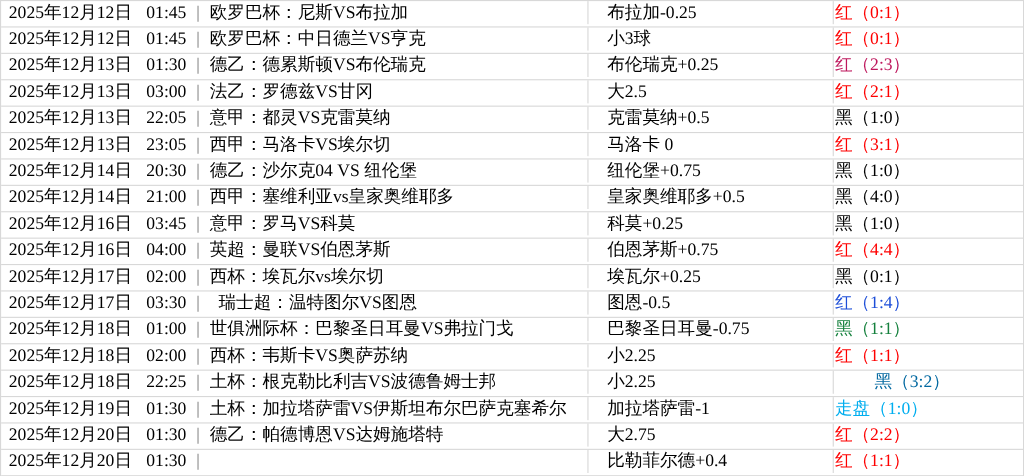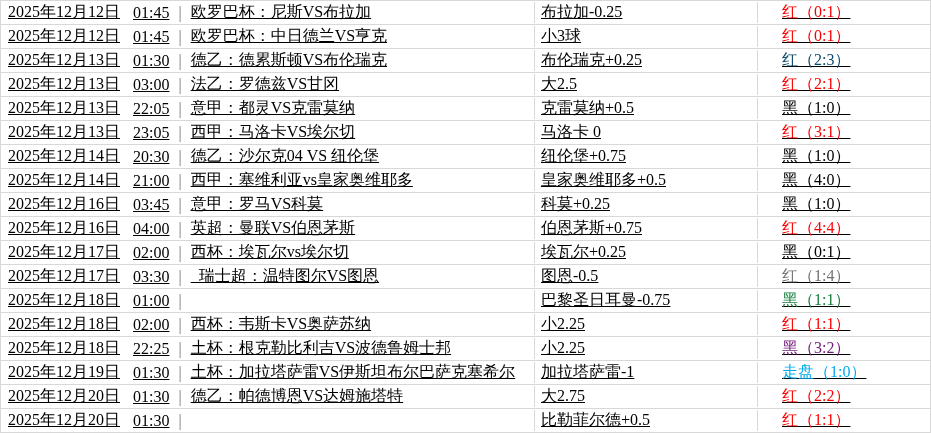--- a/index.html
+++ b/index.html
@@ -6,46 +6,46 @@
   .tbl{
     width:931px;height:433px;
     display:flex;flex-direction:column;
     box-sizing:border-box;
     border-top:1px solid #d8d8d8;
     border-left:1px solid #d8d8d8;
     border-right:1px solid #d8d8d8;
     font-family:"Liberation Serif","DejaVu Serif",serif;
     font-size:16px;color:#000000;background:#ffffff;
   }
-  .row{flex:1;display:flex;align-items:center;border-bottom:1px solid #d8d8d8;min-height:0;text-decoration:underline;}
+  .row{flex:1;display:flex;align-items:flex-start;border-bottom:1px solid #d8d8d8;min-height:0;}
   .cell{display:flex;align-items:center;overflow:hidden;white-space:pre;box-sizing:border-box;}
   .c1{width:533px;padding-left:7px;}
-  .c2{width:223px;border-left:1px solid #d8d8d8;padding-left:6px;}
-  .c3{flex:1;border-left:1px solid #d8d8d8;padding-left:24px;}
+  .c2{width:223px;border-left:1px solid #d8d8d8;padding-left:17px;}
+  .c3{flex:1;border-left:1px solid #d8d8d8;padding-left:1px;}
   .time{margin-left:13px;}
   .sep{margin:0 9px;}
 </style>
 </head>
 <body>
 
 <div class="tbl">
     <div class="row">
       <div class="cell c1"><span class="date">2025年12月12日</span><span class="time">01:45</span><span class="sep" style="color: rgb(117, 117, 117);">|</span><span class="match">欧罗巴杯：尼斯VS布拉加</span></div>
       <div class="cell c2"><span>布拉加-0.25</span></div>
       <div class="cell c3"><span style="color: rgb(254, 0, 0);">红（0:1）</span></div>
     </div>
     <div class="row">
       <div class="cell c1"><span class="date">2025年12月12日</span><span class="time">01:45</span><span class="sep" style="color: rgb(117, 117, 117);">|</span><span class="match">欧罗巴杯：中日德兰VS亨克</span></div>
       <div class="cell c2"><span>小3球</span></div>
       <div class="cell c3"><span style="color: rgb(254, 0, 0);">红（0:1）</span></div>
     </div>
     <div class="row">
       <div class="cell c1"><span class="date">2025年12月13日</span><span class="time">01:30</span><span class="sep" style="color: rgb(117, 117, 117);">|</span><span class="match">德乙：德累斯顿VS布伦瑞克</span></div>
       <div class="cell c2"><span>布伦瑞克+0.25</span></div>
-      <div class="cell c3"><span style="color: #0c4a6e;">红（2:3）</span></div>
+      <div class="cell c3"><span style="color: #be185d;">红（2:3）</span></div>
     </div>
     <div class="row">
       <div class="cell c1"><span class="date">2025年12月13日</span><span class="time">03:00</span><span class="sep" style="color: rgb(117, 117, 117);">|</span><span class="match">法乙：罗德兹VS甘冈</span></div>
       <div class="cell c2"><span>大2.5</span></div>
       <div class="cell c3"><span style="color: rgb(254, 0, 0);">红（2:1）</span></div>
     </div>
     <div class="row">
       <div class="cell c1"><span class="date">2025年12月13日</span><span class="time">22:05</span><span class="sep" style="color: rgb(117, 117, 117);">|</span><span class="match">意甲：都灵VS克雷莫纳</span></div>
       <div class="cell c2"><span>克雷莫纳+0.5</span></div>
       <div class="cell c3"><span style="color: rgb(0, 0, 0);">黑（1:0）</span></div>
@@ -76,45 +76,45 @@
       <div class="cell c3"><span style="color: rgb(254, 0, 0);">红（4:4）</span></div>
     </div>
     <div class="row">
       <div class="cell c1"><span class="date">2025年12月17日</span><span class="time">02:00</span><span class="sep" style="color: rgb(117, 117, 117);">|</span><span class="match">西杯：埃瓦尔vs埃尔切</span></div>
       <div class="cell c2"><span>埃瓦尔+0.25</span></div>
       <div class="cell c3"><span style="color: rgb(0, 0, 0);">黑（0:1）</span></div>
     </div>
     <div class="row">
       <div class="cell c1"><span class="date">2025年12月17日</span><span class="time">03:30</span><span class="sep" style="color: rgb(117, 117, 117);">|</span><span class="match">  瑞士超：温特图尔VS图恩</span></div>
       <div class="cell c2"><span>图恩-0.5</span></div>
-      <div class="cell c3"><span style="color: #737373;">红（1:4）</span></div>
+      <div class="cell c3"><span style="color: #1d4ed8;">红（1:4）</span></div>
     </div>
     <div class="row">
-      <div class="cell c1"><span class="date">2025年12月18日</span><span class="time">01:00</span><span class="sep" style="color: rgb(117, 117, 117);">|</span></div>
+      <div class="cell c1"><span class="date">2025年12月18日</span><span class="time">01:00</span><span class="sep" style="color: rgb(117, 117, 117);">|</span><span class="match">世俱洲际杯：巴黎圣日耳曼VS弗拉门戈</span></div>
       <div class="cell c2"><span>巴黎圣日耳曼-0.75</span></div>
       <div class="cell c3"><span style="color: #15803d;">黑（1:1）</span></div>
     </div>
     <div class="row">
       <div class="cell c1"><span class="date">2025年12月18日</span><span class="time">02:00</span><span class="sep" style="color: rgb(117, 117, 117);">|</span><span class="match">西杯：韦斯卡VS奥萨苏纳</span></div>
       <div class="cell c2"><span>小2.25</span></div>
       <div class="cell c3"><span style="color: rgb(254, 0, 0);">红（1:1）</span></div>
     </div>
     <div class="row">
       <div class="cell c1"><span class="date">2025年12月18日</span><span class="time">22:25</span><span class="sep" style="color: rgb(117, 117, 117);">|</span><span class="match">土杯：根克勒比利吉VS波德鲁姆士邦</span></div>
       <div class="cell c2"><span>小2.25</span></div>
-      <div class="cell c3"><span style="color: #701a75;">黑（3:2）</span></div>
+      <div class="cell c3"><span style="color: #0369a1; margin-left: 36px;">黑（3:2）</span></div>
     </div>
     <div class="row">
       <div class="cell c1"><span class="date">2025年12月19日</span><span class="time">01:30</span><span class="sep" style="color: rgb(117, 117, 117);">|</span><span class="match">土杯：加拉塔萨雷VS伊斯坦布尔巴萨克塞希尔</span></div>
       <div class="cell c2"><span>加拉塔萨雷-1</span></div>
       <div class="cell c3"><span style="color: rgb(0, 174, 239);">走盘（1:0）</span></div>
     </div>
     <div class="row">
       <div class="cell c1"><span class="date">2025年12月20日</span><span class="time">01:30</span><span class="sep" style="color: rgb(117, 117, 117);">|</span><span class="match">德乙：帕德博恩VS达姆施塔特</span></div>
       <div class="cell c2"><span>大2.75</span></div>
       <div class="cell c3"><span style="color: rgb(254, 0, 0);">红（2:2）</span></div>
     </div>
     <div class="row">
       <div class="cell c1"><span class="date">2025年12月20日</span><span class="time">01:30</span><span class="sep" style="color: rgb(117, 117, 117);">|</span></div>
-      <div class="cell c2"><span>比勒菲尔德+0.5</span></div>
+      <div class="cell c2"><span>比勒菲尔德+0.4</span></div>
       <div class="cell c3"><span style="color: rgb(254, 0, 0);">红（1:1）</span></div>
     </div>
   </div>
 
 </body></html>

